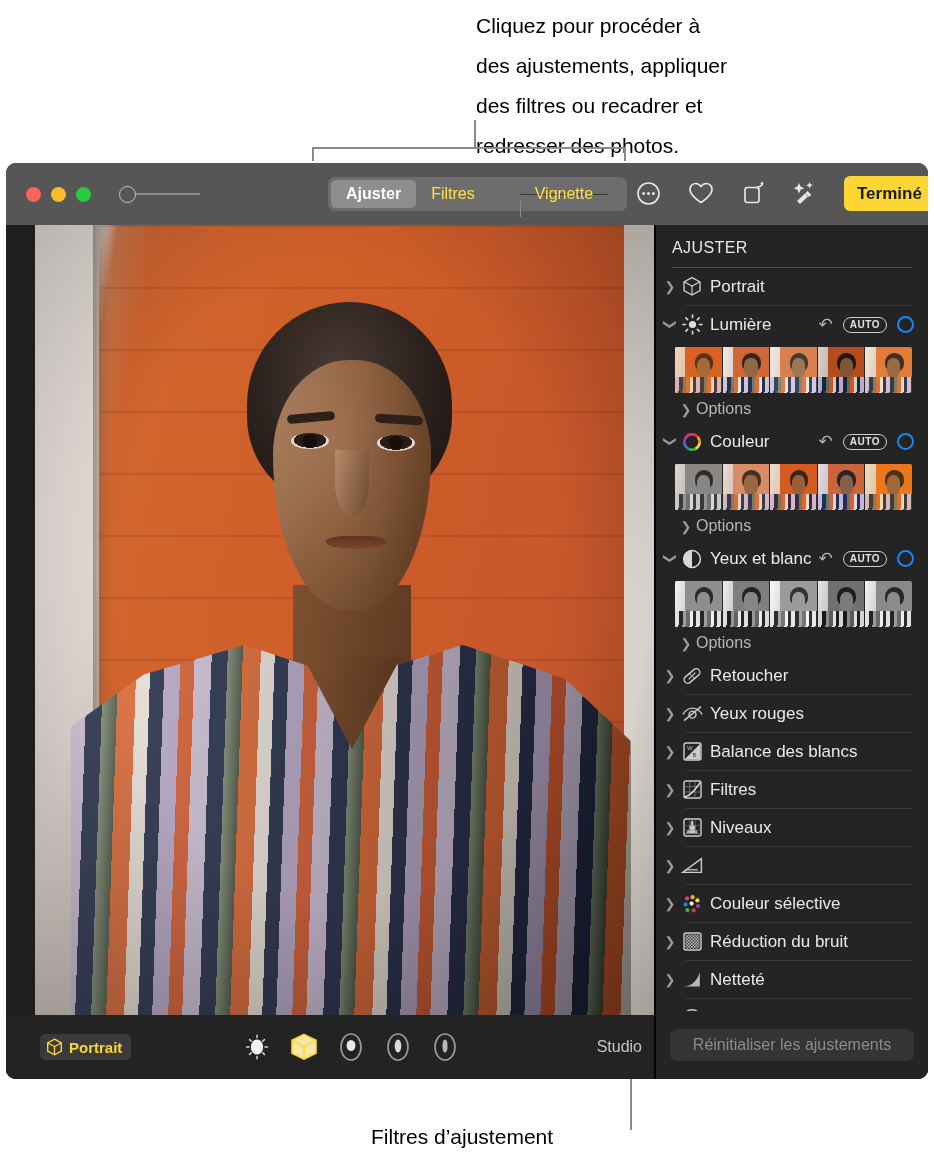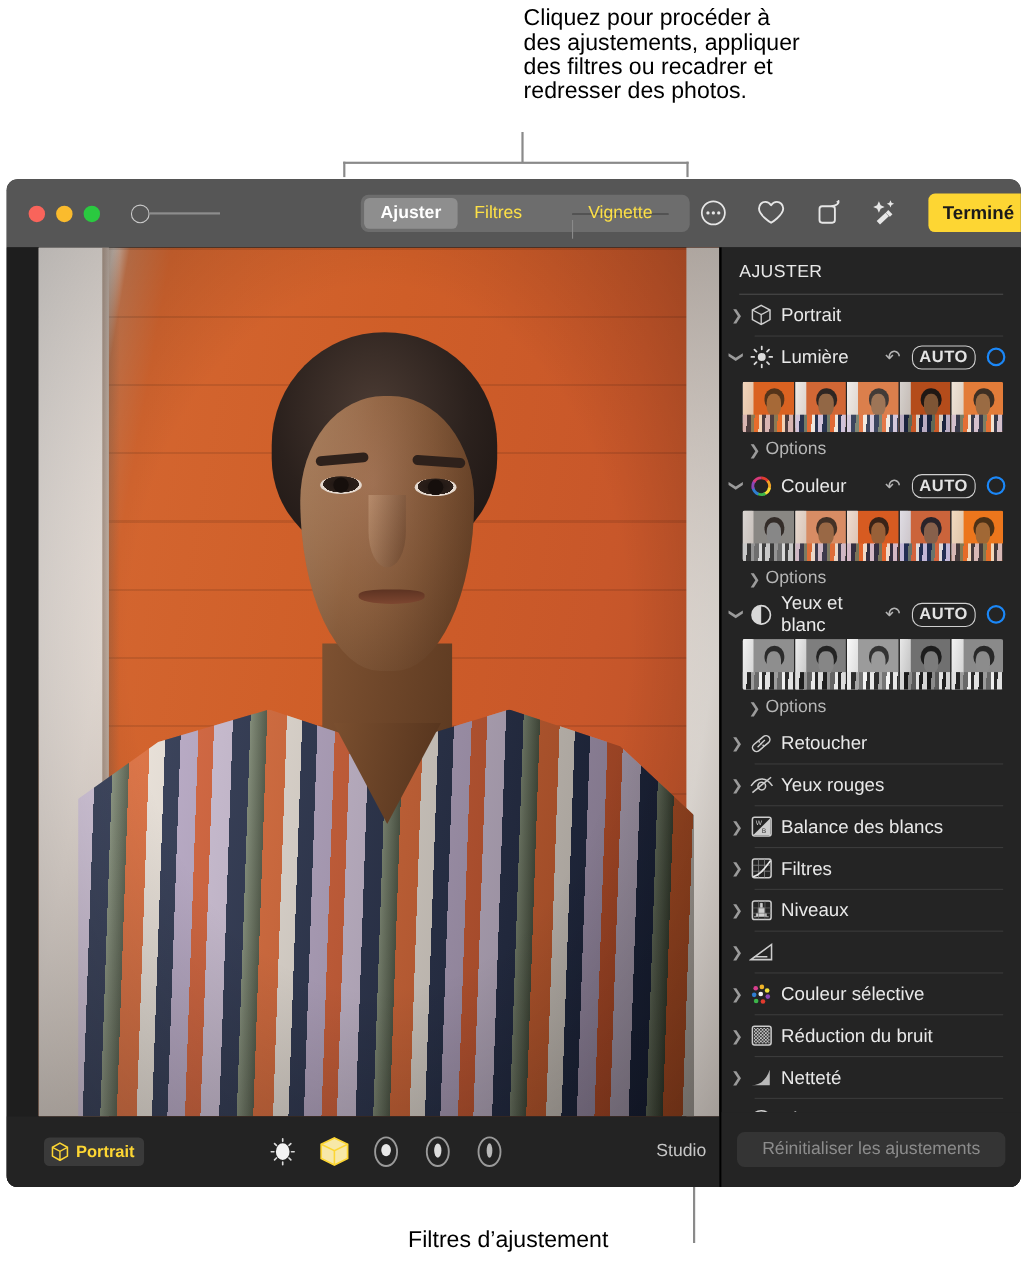--- a/index.html
+++ b/index.html
@@ -8,21 +8,21 @@
     background: #ffffff;
     font-family: "Liberation Sans", sans-serif;
     overflow: hidden;
   }
   #page { position: relative; width: 934px; height: 1152px; }
 
   
   .callout-text {
     position: absolute;
     font-size: 21px;
-    line-height: 22px;
+    line-height: 40px;
     color: #000;
     white-space: pre-line;
   }
   #callout-top { left: 476px; top: 6px; width: 420px; }
   #callout-bottom { left: 371px; top: 1117px; font-size: 21px; }
 
   .rule { position: absolute; background: #8a8a8a; }
 
   
   #tb-h  { left: 312px; top: 147px; width: 314px; height: 2px; }
@@ -283,21 +283,21 @@
     width: 24px; height: 24px;
     display: flex; align-items: center; justify-content: center;
     flex: 0 0 24px;
     margin-right: 6px;
   }
   .row-label { color: #e9e9e9; font-size: 17px; flex: 1; }
   .row-ctrls { display: flex; align-items: center; gap: 10px; padding-right: 14px; }
   .revert { color: #b4b4b4; font-size: 17px; }
   .auto-pill {
     border: 1.4px solid #cfcfcf; border-radius: 9px;
-    color: #e3e3e3; font-size: 15px; font-weight: bold;
+    color: #e3e3e3; font-size: 10px; font-weight: bold;
     padding: 1px 6px 2px 6px; letter-spacing: .5px;
   }
   .blue-ring {
     width: 17px; height: 17px; border-radius: 50%;
     border: 2px solid #1b87f7;
   }
   .sep { margin: 0 16px 0 30px; height: 1px; background: #3b3b3b; }
 
   
   .strip {

